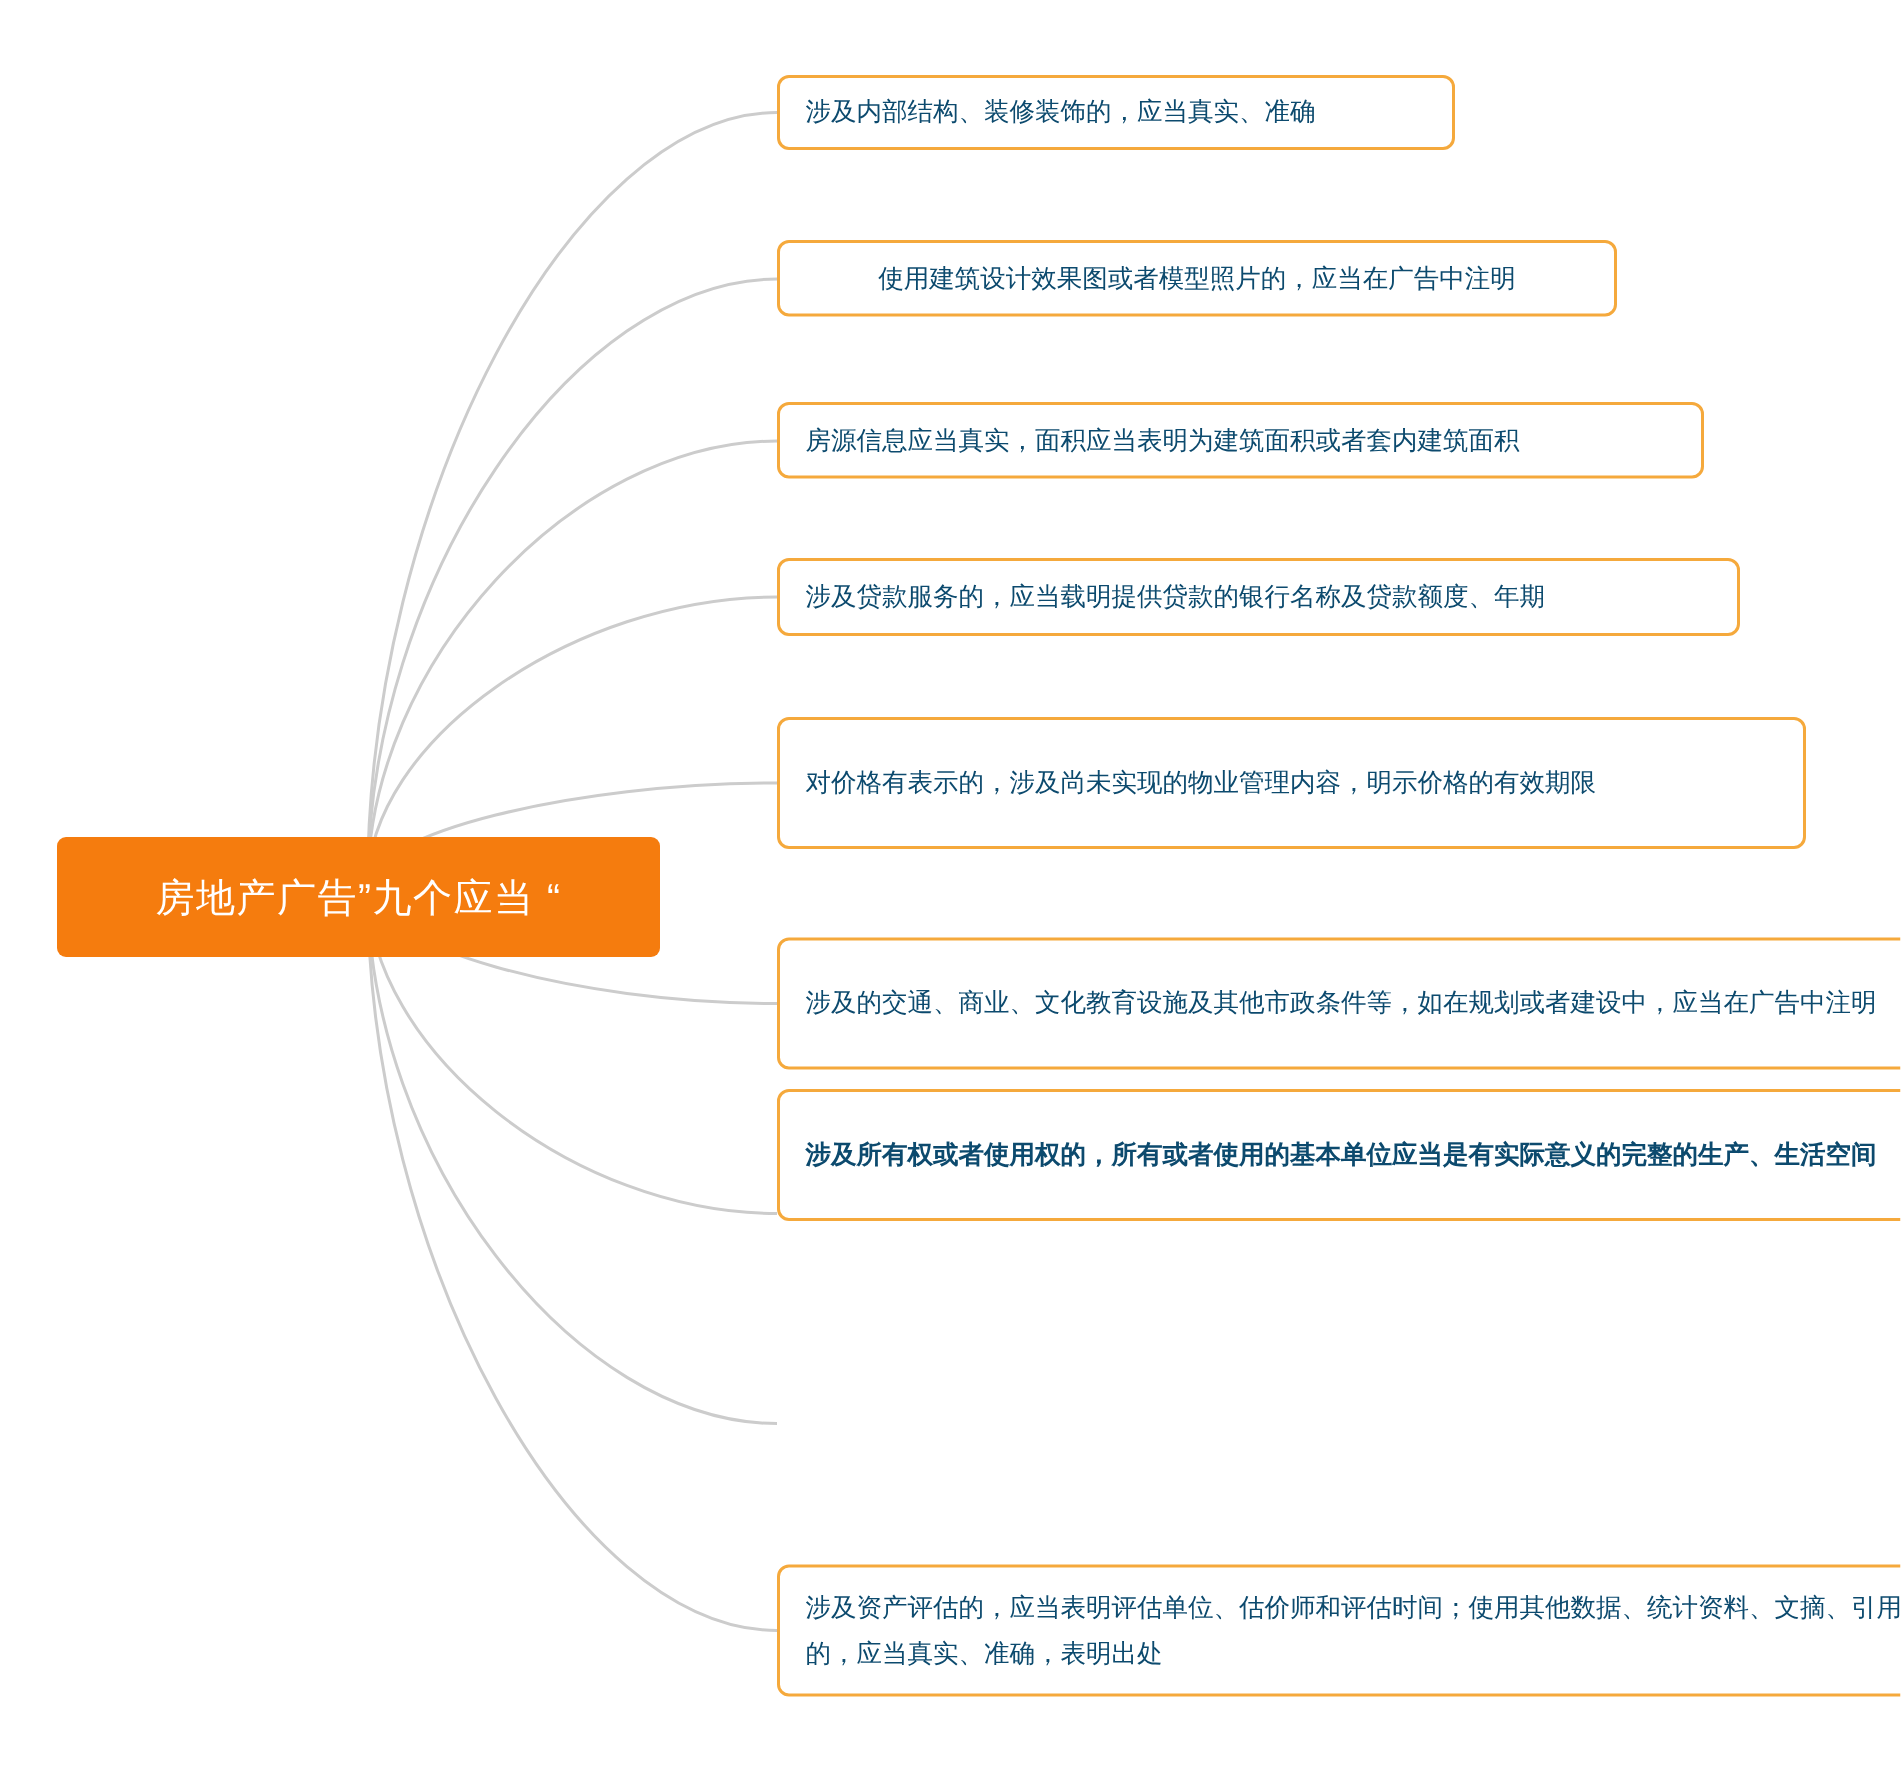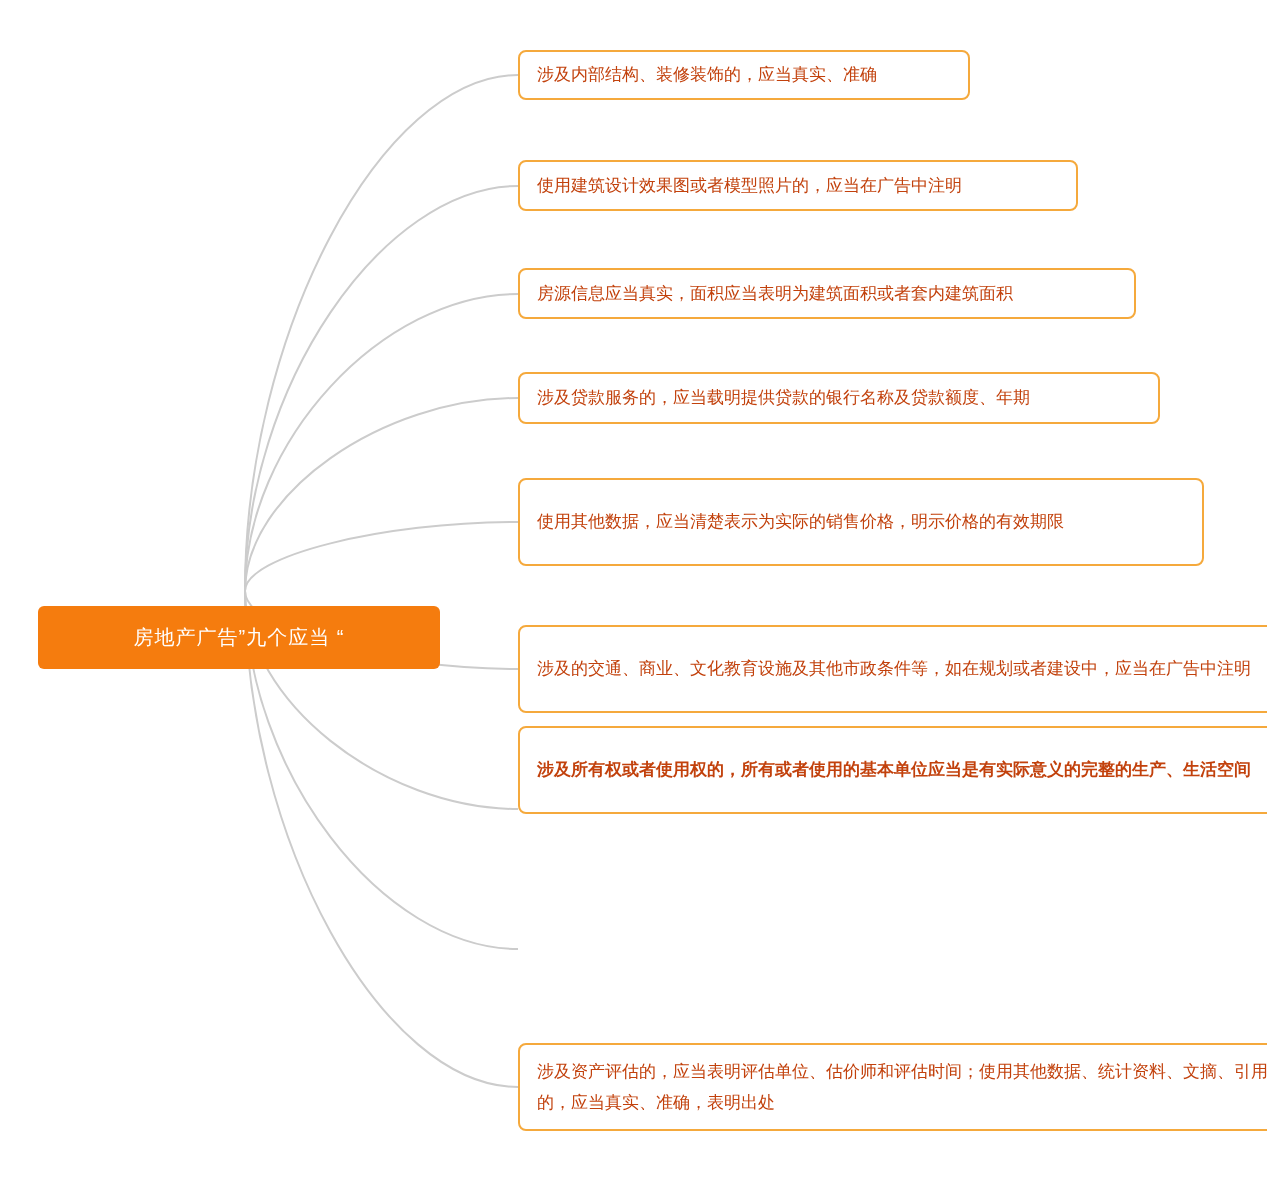--- a/index.html
+++ b/index.html
@@ -24,56 +24,55 @@
   .connectors path {
     fill: none;
     stroke: #cccccc;
     stroke-width: 2;
   }
   .root-node {
     position: absolute;
     left: 38px;
     top: 558px;
     width: 402px;
-    height: 63px;
+    height: 80px;
     background: #f57c0e;
     border-radius: 6px;
     color: #ffffff;
-    font-size: 20px;
+    font-size: 26px;
     font-weight: 500;
     display: flex;
     align-items: center;
     justify-content: center;
     z-index: 2;
     box-sizing: border-box;
     letter-spacing: 1px;
     cursor: default;
-    margin-top: 48px;
   }
   .branch-node {
     position: absolute;
     background: #ffffff;
     border: 2px solid #f5a93c;
     border-radius: 8px;
-    color: #c2410c;
+    color: #0c4a6e;
     font-size: 17px;
     line-height: 1.85;
     display: flex;
     align-items: center;
     box-sizing: border-box;
     padding: 8px 17px;
     z-index: 1;
     cursor: default;
   }
   .branch-node span {
     display: block;
   }
   
   .n1 { left: 518px; top: 50px;   width: 452px; height: 50px; }
-  .n2 { left: 518px; top: 160px;  width: 560px; height: 51px; }
+  .n2 { left: 518px; top: 160px;  width: 560px; height: 51px; justify-content: center; }
   .n3 { left: 518px; top: 268px;  width: 618px; height: 51px; }
   .n4 { left: 518px; top: 372px;  width: 642px; height: 52px; }
   .n5 { left: 518px; top: 478px;  width: 686px; height: 88px; }
   .n6 { left: 518px; top: 625px;  width: 774px; height: 88px; }
   .n7 { left: 518px; top: 726px;  width: 818px; height: 88px; font-weight: bold; }
   .n8 { left: 518px; top: 905px;  width: 686px; height: 88px; }
   .n9 { left: 518px; top: 1043px; width: 812px; height: 88px; }
 </style>
 </head>
 <body>
@@ -106,21 +105,21 @@
 
   <div class="branch-node n3">
     <span>房源信息应当真实，面积应当表明为建筑面积或者套内建筑面积</span>
   </div>
 
   <div class="branch-node n4">
     <span>涉及贷款服务的，应当载明提供贷款的银行名称及贷款额度、年期</span>
   </div>
 
   <div class="branch-node n5">
-    <span>使用其他数据，应当清楚表示为实际的销售价格，明示价格的有效期限</span>
+    <span>对价格有表示的，涉及尚未实现的物业管理内容，明示价格的有效期限</span>
   </div>
 
   <div class="branch-node n6">
     <span>涉及的交通、商业、文化教育设施及其他市政条件等，如在规划或者建设中，应当在广告中注明</span>
   </div>
 
   <div class="branch-node n7">
     <span>涉及所有权或者使用权的，所有或者使用的基本单位应当是有实际意义的完整的生产、生活空间</span>
   </div>
 

